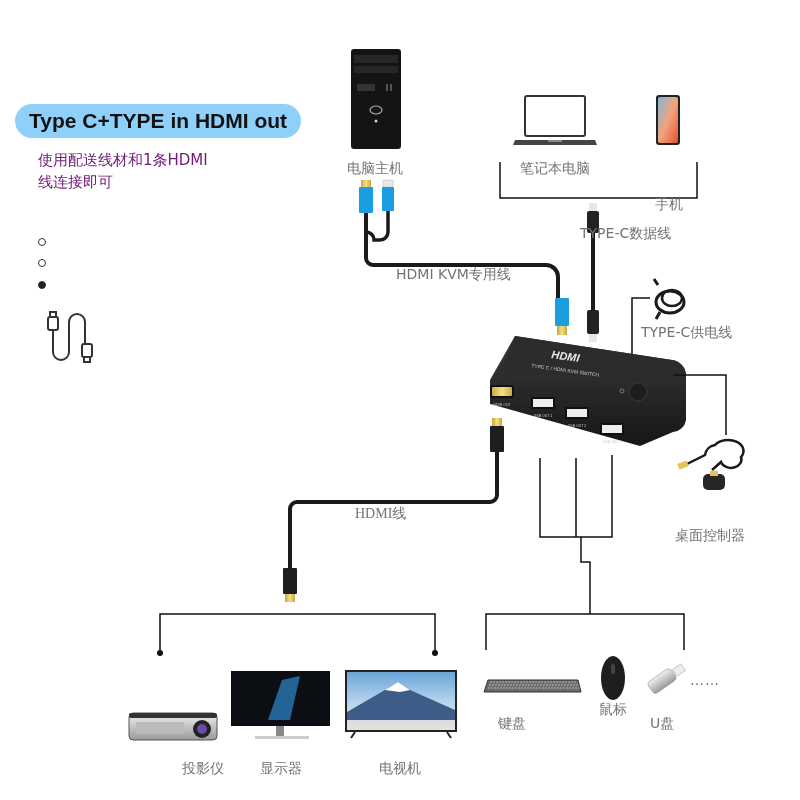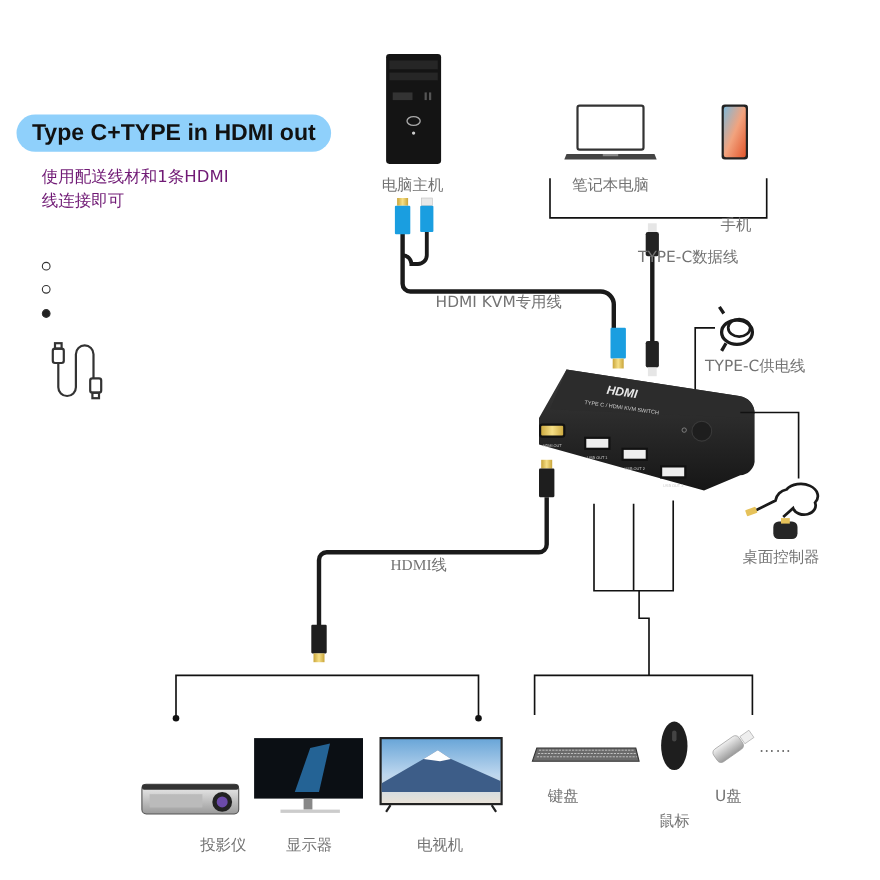--- a/index.html
+++ b/index.html
@@ -193,23 +193,23 @@
     <rect x="674" y="666" width="10" height="8" fill="#eee" stroke="#aaa" stroke-width="0.6" transform="rotate(-35 679 670)"></rect>
   </g>
 </svg>
 
 <div class="lbl" style="left:347px;top:160px;">电脑主机</div>
 <div class="lbl" style="left:520px;top:160px;">笔记本电脑</div>
 <div class="lbl" style="left:655px;top:160px;margin-top:36px;">手机</div>
 <div class="lbl" style="left:580px;top:213px;margin-top:12px;">TYPE-C数据线</div>
 <div class="lbl" style="left:396px;top:266px;">HDMI KVM专用线</div>
 <div class="lbl" style="left:641px;top:324px;">TYPE-C供电线</div>
-<div class="lbl" style="left:675px;top:498px;text-align:right;">桌面控制器</div>
+<div class="lbl" style="left:675px;top:527px;text-align:right;">桌面控制器</div>
 <div class="lbl" style="left:355px;top:505px;font-family:Liberation Serif, serif;">HDMI线</div>
 
 <div class="lbl" style="left:145px;top:760px;margin-left:37px;">投影仪</div>
 <div class="lbl" style="left:260px;top:760px;">显示器</div>
 <div class="lbl" style="left:379px;top:760px;">电视机</div>
 
 <div class="lbl" style="left:498px;top:715px;">键盘</div>
-<div class="lbl" style="left:599px;top:738px;">鼠标</div>
+<div class="lbl" style="left:599px;top:701px;">鼠标</div>
 <div class="lbl" style="left:650px;top:715px;text-align:center;">U盘</div>
 <div class="lbl" style="left:690px;top:672px;font-size:14px;letter-spacing:1px;">……</div>
 
 </body></html>

